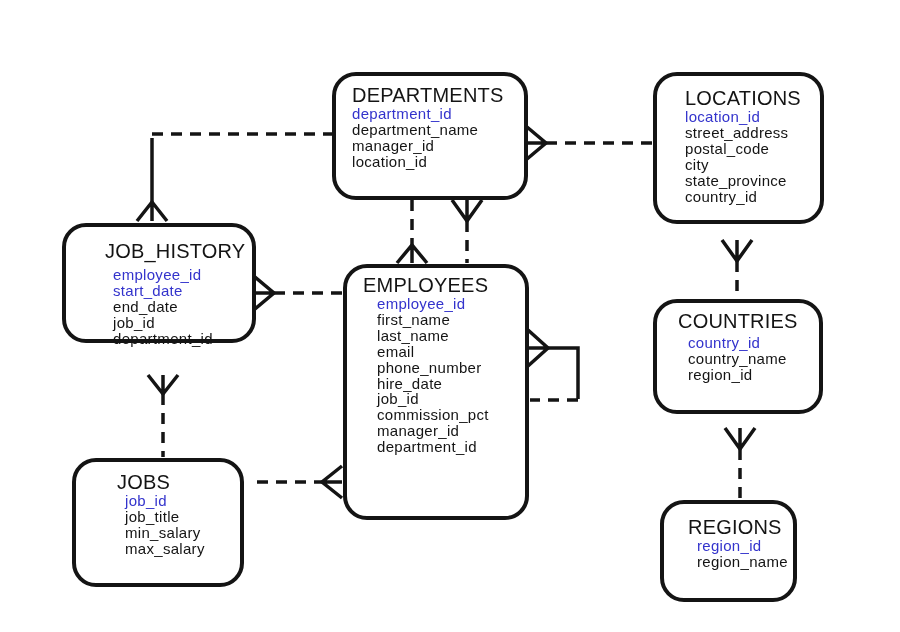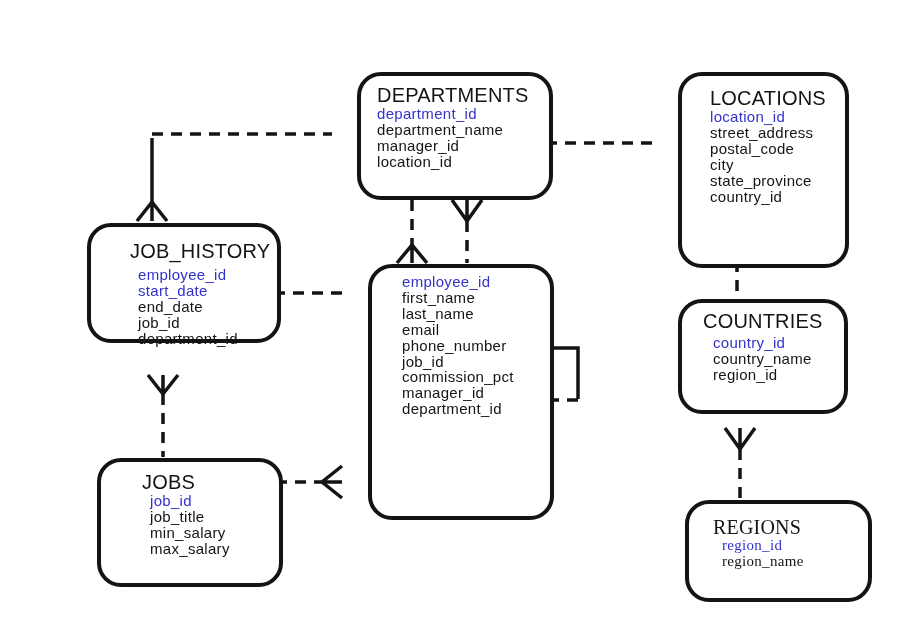--- a/index.html
+++ b/index.html
@@ -14,21 +14,20 @@
   #canvas { position: absolute; inset: 0; width: 900px; height: 632px; }
   svg.rels { position: absolute; left: 0; top: 0; }
   svg.rels path { stroke: var(--ink, #141414); stroke-width: 3.5; fill: none; }
   svg.rels path.dash { stroke-dasharray: 11 8; }
   .entity {
     position: absolute;
     box-sizing: border-box;
     background: #ffffff;
     border: 4px solid var(--ink, #141414);
     border-radius: 24px;
-    margin-left: 25px;
   }
   .entity .title {
     font-size: 20px;
     line-height: 22px;
     white-space: nowrap;
     letter-spacing: 0.2px;
   }
   .entity .fields { }
   .entity .field {
     font-size: 15px;
@@ -101,21 +100,21 @@
   <div class="entity" style="left:332px; top:72px; width:196px; height:128px; padding:8px 0 0 16px;">
     <div class="title">DEPARTMENTS</div>
     <div class="fields">
         <div class="field pk">department_id</div>
         <div class="field">department_name</div>
         <div class="field">manager_id</div>
         <div class="field">location_id</div>
       </div>
   </div>
 
-  <div class="entity" style="left:653px; top:72px; width:171px; height:196px; padding:11px 0 0 28px;">
+  <div class="entity" style="left:653px; top:72px; width:171px; height:152px; padding:11px 0 0 28px;">
     <div class="title">LOCATIONS</div>
     <div class="fields">
         <div class="field pk">location_id</div>
         <div class="field">street_address</div>
         <div class="field">postal_code</div>
         <div class="field">city</div>
         <div class="field">state_province</div>
         <div class="field">country_id</div>
       </div>
   </div>
@@ -125,53 +124,55 @@
     <div class="fields" style="margin-left:8px; margin-top:5px;">
         <div class="field pk">employee_id</div>
         <div class="field pk">start_date</div>
         <div class="field">end_date</div>
         <div class="field">job_id</div>
         <div class="field">department_id</div>
       </div>
   </div>
 
   <div class="entity" style="left:343px; top:264px; width:186px; height:256px; padding:6px 0 0 16px;">
+    <div class="title">EMPLOYEES</div>
     <div class="fields" style="margin-left:14px;">
         <div class="field pk">employee_id</div>
         <div class="field">first_name</div>
         <div class="field">last_name</div>
         <div class="field">email</div>
         <div class="field">phone_number</div>
+        <div class="field">hire_date</div>
         <div class="field">job_id</div>
         <div class="field">commission_pct</div>
         <div class="field">manager_id</div>
         <div class="field">department_id</div>
       </div>
   </div>
 
   <div class="entity" style="left:653px; top:299px; width:170px; height:115px; padding:7px 0 0 21px;">
     <div class="title">COUNTRIES</div>
     <div class="fields" style="margin-left:10px; margin-top:3px;">
         <div class="field pk">country_id</div>
         <div class="field">country_name</div>
         <div class="field">region_id</div>
       </div>
   </div>
 
-  <div class="entity" style="left:72px; top:458px; width:186px; height:129px; padding:9px 0 0 41px;">
+  <div class="entity" style="left:72px; top:458px; width:172px; height:129px; padding:9px 0 0 41px;">
     <div class="title">JOBS</div>
     <div class="fields" style="margin-left:8px;">
         <div class="field pk">job_id</div>
         <div class="field">job_title</div>
         <div class="field">min_salary</div>
         <div class="field">max_salary</div>
       </div>
   </div>
 
-  <div class="entity" style="left:660px; top:500px; width:187px; height:102px; padding:12px 0 0 24px;font-family:Liberation Serif, serif;">
+  <div class="entity" style="left:660px; top:500px; width:137px; height:102px; padding:12px 0 0 24px;">
     <div class="title">REGIONS</div>
     <div class="fields" style="margin-left:9px;">
         <div class="field pk">region_id</div>
         <div class="field">region_name</div>
       </div>
   </div>
 
 </div>
 
 </body></html>

